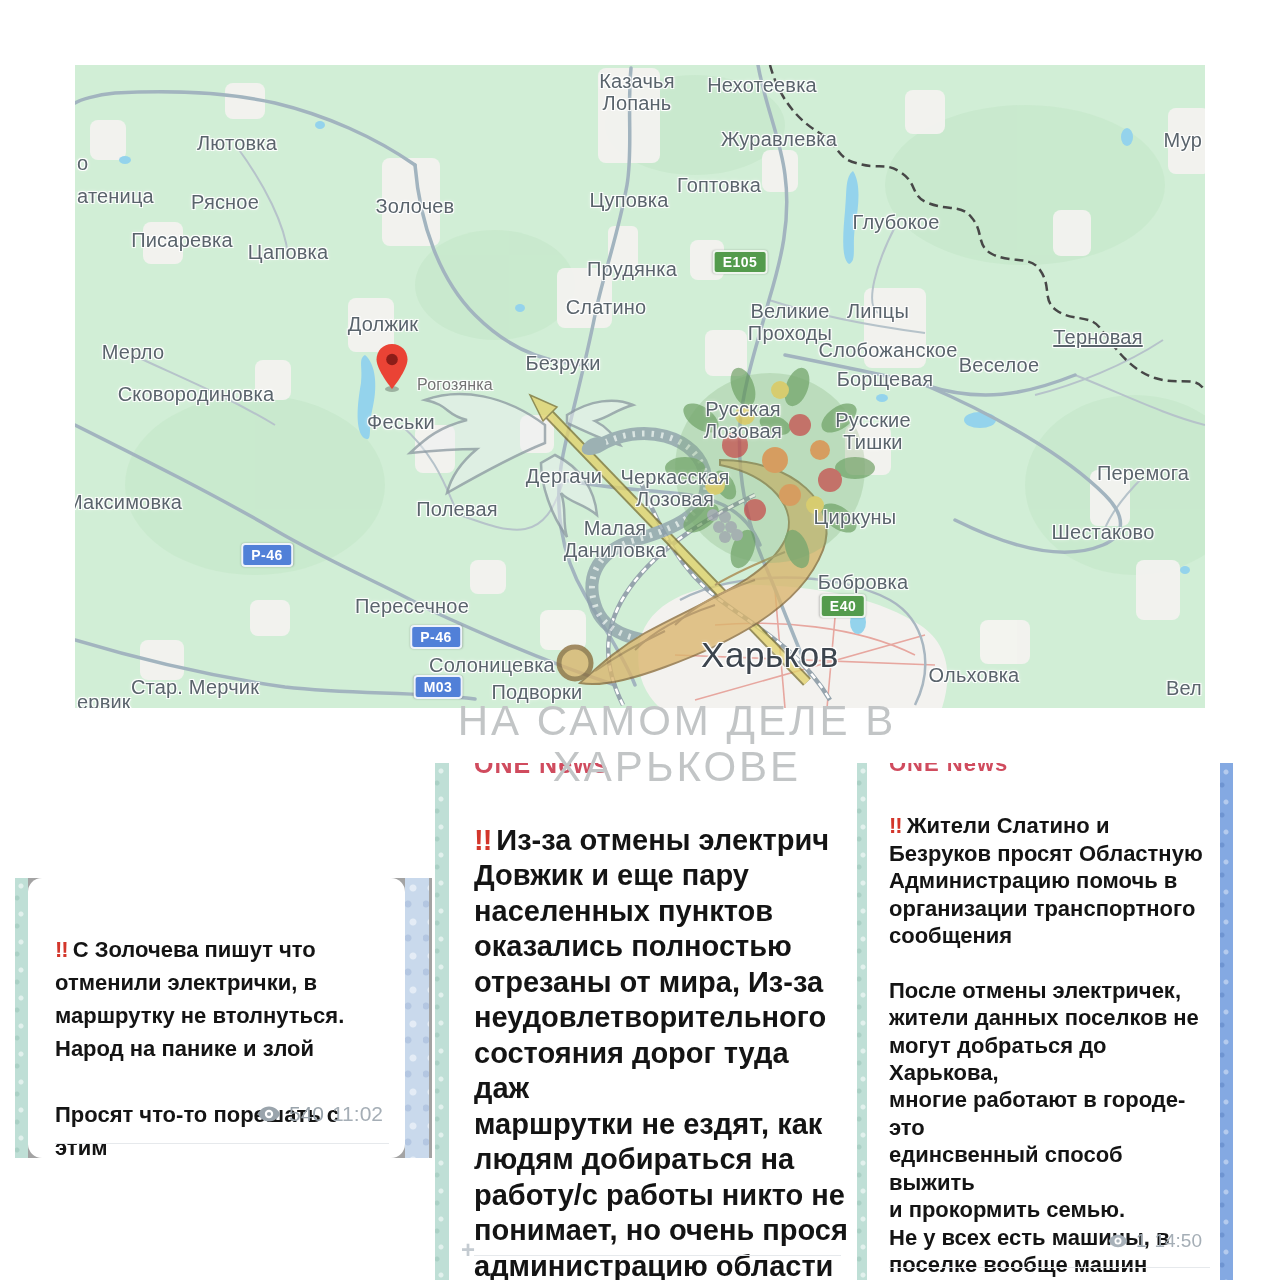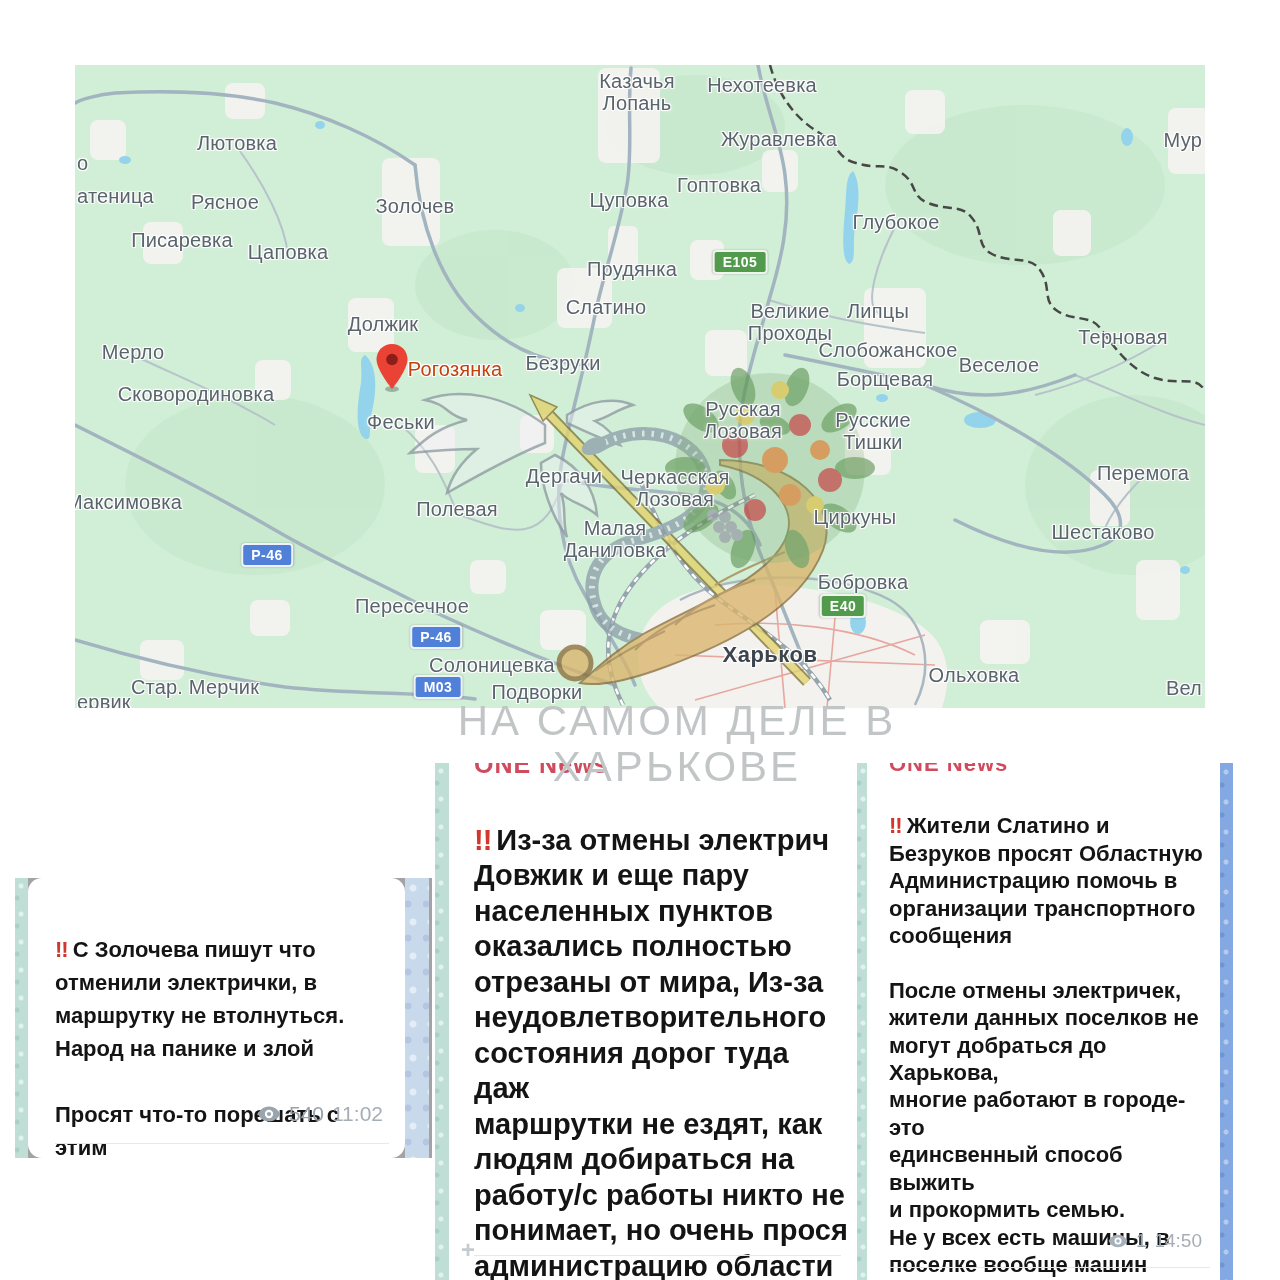--- a/index.html
+++ b/index.html
@@ -5,22 +5,22 @@
   html,body{margin:0;padding:0;background:#fff;}
   #canvas{position:relative;width:1280px;height:1280px;background:#ffffff;overflow:hidden;
     font-family:"Liberation Sans", sans-serif;}
   
   #map{position:absolute;left:75px;top:65px;width:1130px;height:643px;background:#d1eed6;overflow:hidden;}
   #map svg{position:absolute;left:0;top:0;}
   .mlabel{position:absolute;transform:translate(-50%,-50%);font-size:20px;color:#5a646c;
     white-space:pre-line;text-align:center;line-height:1.1;letter-spacing:.2px;
     text-shadow:-1px -1px 0 rgba(255,255,255,.92),1px -1px 0 rgba(255,255,255,.92),
     -1px 1px 0 rgba(255,255,255,.92),1px 1px 0 rgba(255,255,255,.92),0 0 4px rgba(255,255,255,.9);}
-  .mlabel.red{color:#c2410c;font-size:20px;}
-  .mlabel.city{color:#3c454e;font-size:22px;font-weight:bold;letter-spacing:.5px;}
+  .mlabel.red{color:#737373;font-size:16px;margin-top:16px;}
+  .mlabel.city{color:#3c454e;font-size:35px;font-weight:normal;letter-spacing:.5px;}
   .mlabel.cut-l{transform:translate(0,-50%);text-align:left;}
   .mlabel.cut-r{transform:translate(-100%,-50%);text-align:right;}
   .rbadge{position:absolute;transform:translate(-50%,-50%);font-size:14px;font-weight:bold;color:#fff;
     padding:2px 8px;border-radius:4px;border:2px solid rgba(255,255,255,.9);letter-spacing:.5px;
     box-shadow:0 0 2px rgba(0,0,0,.25);}
   .rbadge.green{background:#539b4c;}
   .rbadge.blue{background:#5180d8;}
   #pin{position:absolute;left:299px;top:278px;width:36px;height:50px;}
   
   #wmtext{position:absolute;left:677px;top:698px;transform:translateX(-50%);
@@ -225,21 +225,21 @@
         <span class="mlabel" style="left: 554px; top: 135px;">Цуповка</span>
         <span class="mlabel" style="left: 821px; top: 157px;">Глубокое</span>
         <span class="mlabel" style="left: 107px; top: 175px;">Писаревка</span>
         <span class="mlabel" style="left: 213px; top: 187px;">Цаповка</span>
         <span class="mlabel" style="left: 557px; top: 160px; margin-top: 44px;">Прудянка</span>
         <span class="mlabel" style="left: 531px; top: 242px;">Слатино</span>
         <span class="mlabel" style="left: 715px; top: 257px;">Великие
 Проходы</span>
         <span class="mlabel" style="left: 803px; top: 246px;">Липцы</span>
         <span class="mlabel" style="left: 308px; top: 259px;">Должик</span>
-        <span class="mlabel" style="left: 1048px; top: 272px;">Терновая</span>
+        <span class="mlabel" style="left: 1023px; top: 272px; text-decoration: underline;">Терновая</span>
         <span class="mlabel" style="left: 58px; top: 287px;">Мерло</span>
         <span class="mlabel" style="left: 813px; top: 285px;">Слобожанское</span>
         <span class="mlabel" style="left: 488px; top: 298px;">Безруки</span>
         <span class="mlabel" style="left: 924px; top: 300px;">Веселое</span>
         <span class="mlabel" style="left: 810px; top: 314px;">Борщевая</span>
         <span class="mlabel red" style="left: 380px; top: 304px;">Рогозянка</span>
         <span class="mlabel" style="left: 121px; top: 329px;">Сковородиновка</span>
         <span class="mlabel" style="left: 326px; top: 357px;">Феськи</span>
         <span class="mlabel" style="left: 668px; top: 355px;">Русская
 Лозовая</span>

